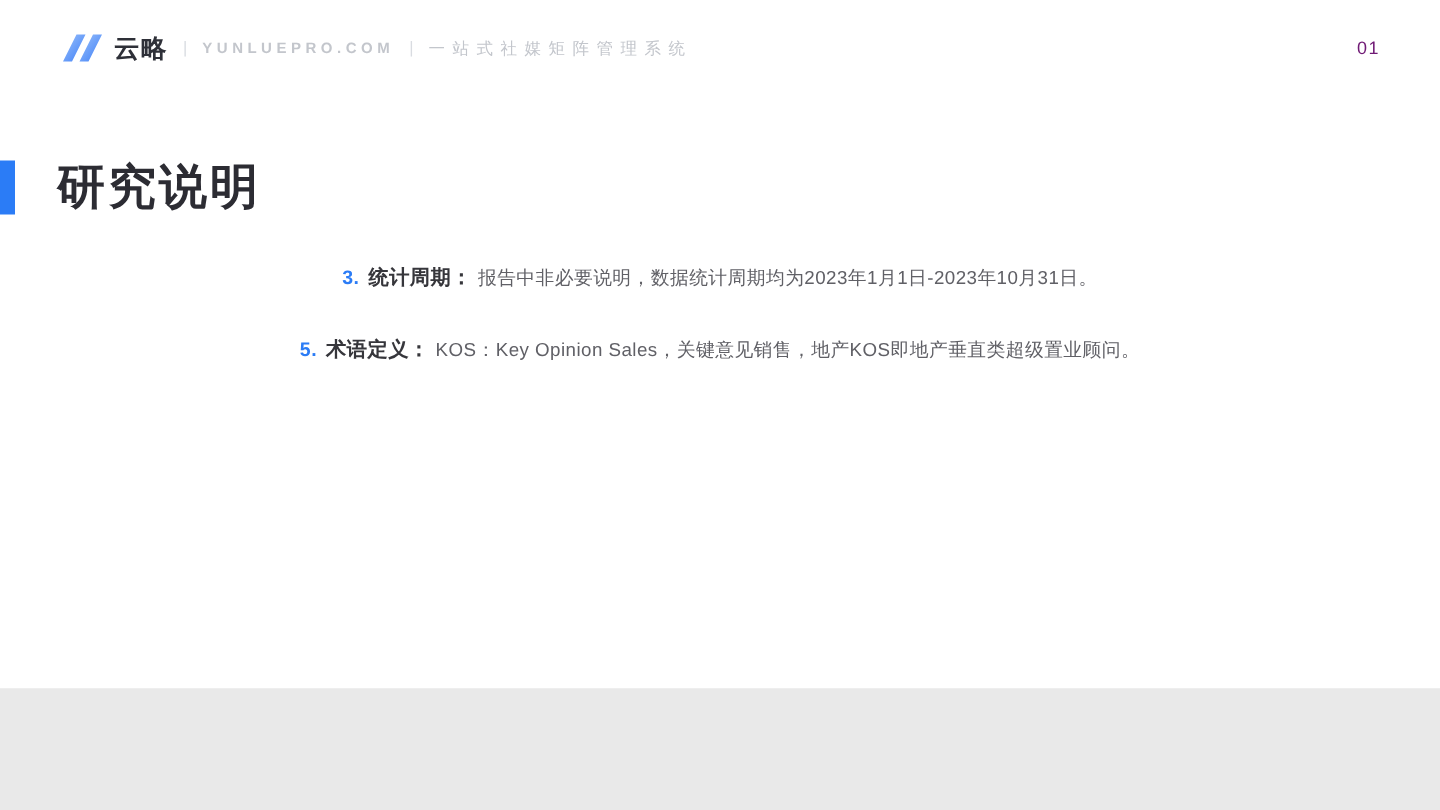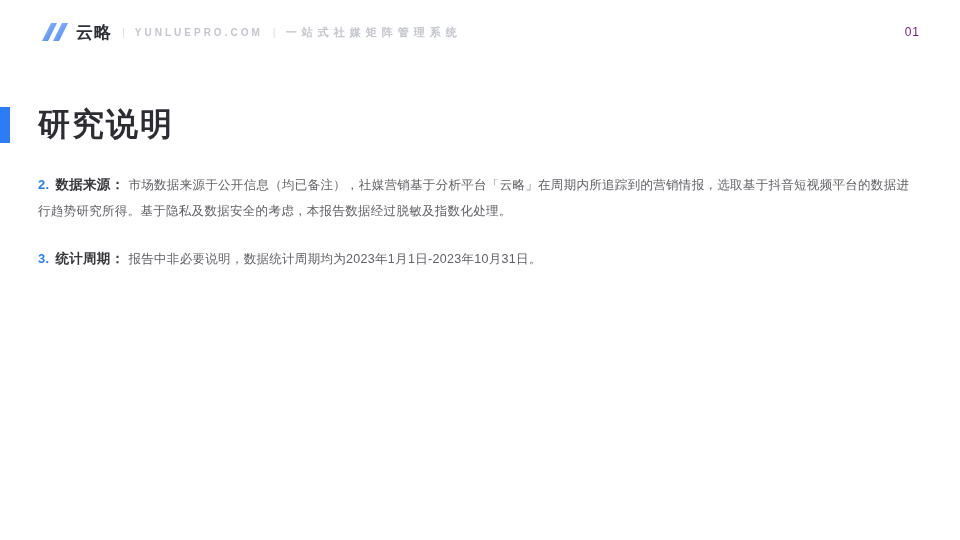--- a/index.html
+++ b/index.html
@@ -1,36 +1,36 @@
 <!DOCTYPE html>
 <html style="--accent: #2b7cf6; --ink: #2c2c33; --label: #36363b; --body: #606066; --muted: #c3c6cc;"><head>
 <meta charset="utf-8">
 <style>
   html,body{margin:0;padding:0;background:#e9e9e9;}
   .page{
-    position:relative;width:960px;height:540px;background:#ffffff;
+    position:relative;width:960px;height:459px;background:#ffffff;
     font-family:"Liberation Sans","DejaVu Sans",sans-serif;
-    overflow:hidden;margin:0 auto;
+    overflow:hidden;margin:0 auto;text-align:center;
   }
   
   .header{
     position:absolute;top:0;left:0;right:0;height:64px;
     display:flex;align-items:center;padding:0 40px;box-sizing:border-box;
   }
   .logo{display:flex;align-items:center;gap:6px;}
   .logo svg{display:block;}
   .brand-name{
     font-size:17px;font-weight:bold;color:#2e3038;letter-spacing:1px;
   }
   .header-sep{color:#d9dce1;font-size:11px;margin:0 10px;}
   .header-domain{
     color:var(--muted,#c3c6cc);font-size:10px;font-weight:bold;letter-spacing:3px;
   }
   .header-tagline{
-    color:var(--muted,#c3c6cc);font-size:11px;font-weight:bold;letter-spacing:5px;
+    color:var(--muted,#c3c6cc);font-size:11px;font-weight:normal;letter-spacing:5px;
   }
   .header-spacer{flex:1;}
   .page-number{color:#701a75;font-size:12px;letter-spacing:1px;}
   
   .title-block{position:absolute;top:100px;left:0;font-family:Liberation Serif, serif;}
   .title-bar{
     position:absolute;left:0;top:7px;width:10px;height:36px;
     background:var(--accent,#2b7cf6);
   }
   .page-title{
@@ -78,17 +78,17 @@
     <span class="header-spacer"></span>
     <span class="page-number">01</span>
   </div>
 
   <div class="title-block">
     <div class="title-bar"></div>
     <h1 class="page-title">研究说明</h1>
   </div>
 
   <div class="notes">
-    <p class="note-item"><span class="item-number">2.</span><span class="item-label">数据来源：</span><span class="item-text">市场数据来源于公开信息（均已备注），社媒营销基于分析平台「云略」在周期内所追踪到的营销情报，选取基于抖音短视频平台的数据进行趋势研究所得。基于隐私及数据安全的考虑，本报告数据经过脱敏及指数化处理。</span></p>
     <p class="note-item"><span class="item-number">3.</span><span class="item-label">统计周期：</span><span class="item-text">报告中非必要说明，数据统计周期均为2023年1月1日-2023年10月31日。</span></p>
+    <p class="note-item"><span class="item-number">5.</span><span class="item-label">术语定义：</span><span class="item-text">KOS：Key Opinion Sales，关键意见销售，地产KOS即地产垂直类超级置业顾问。</span></p>
   </div>
 
 </div>
 
 </body></html>

